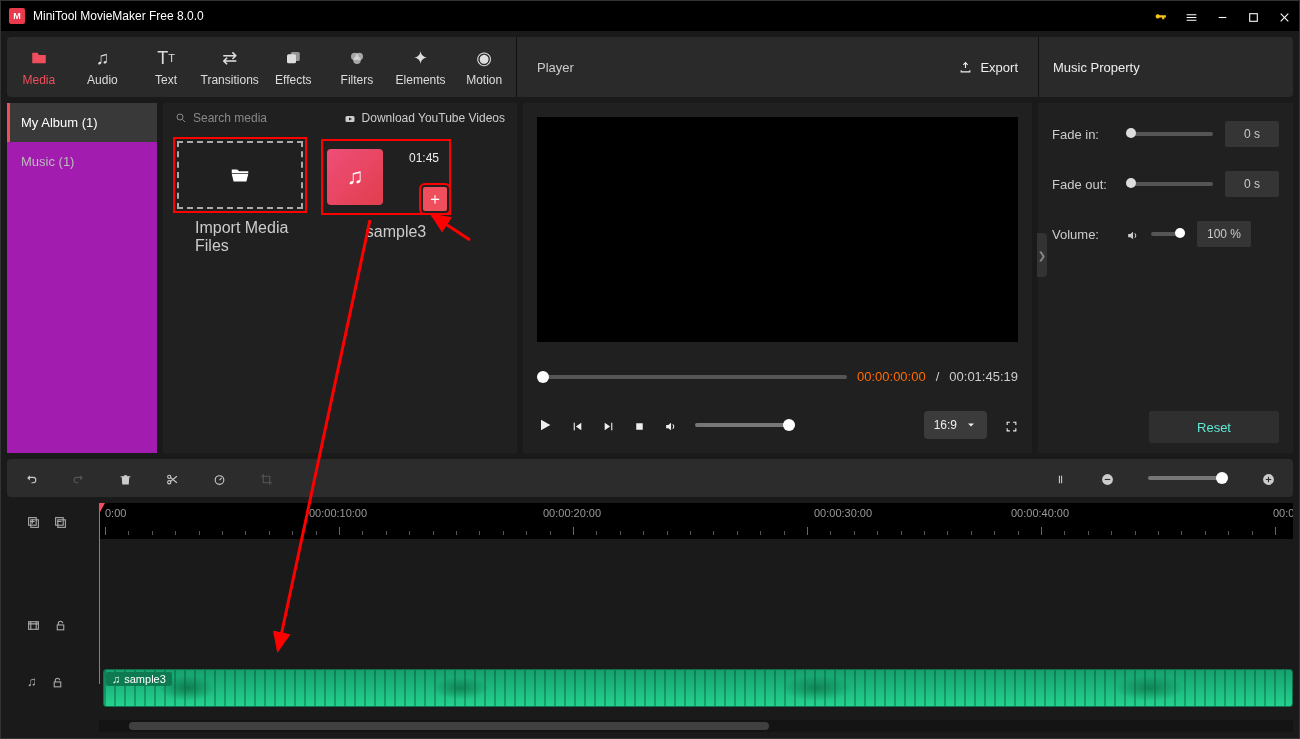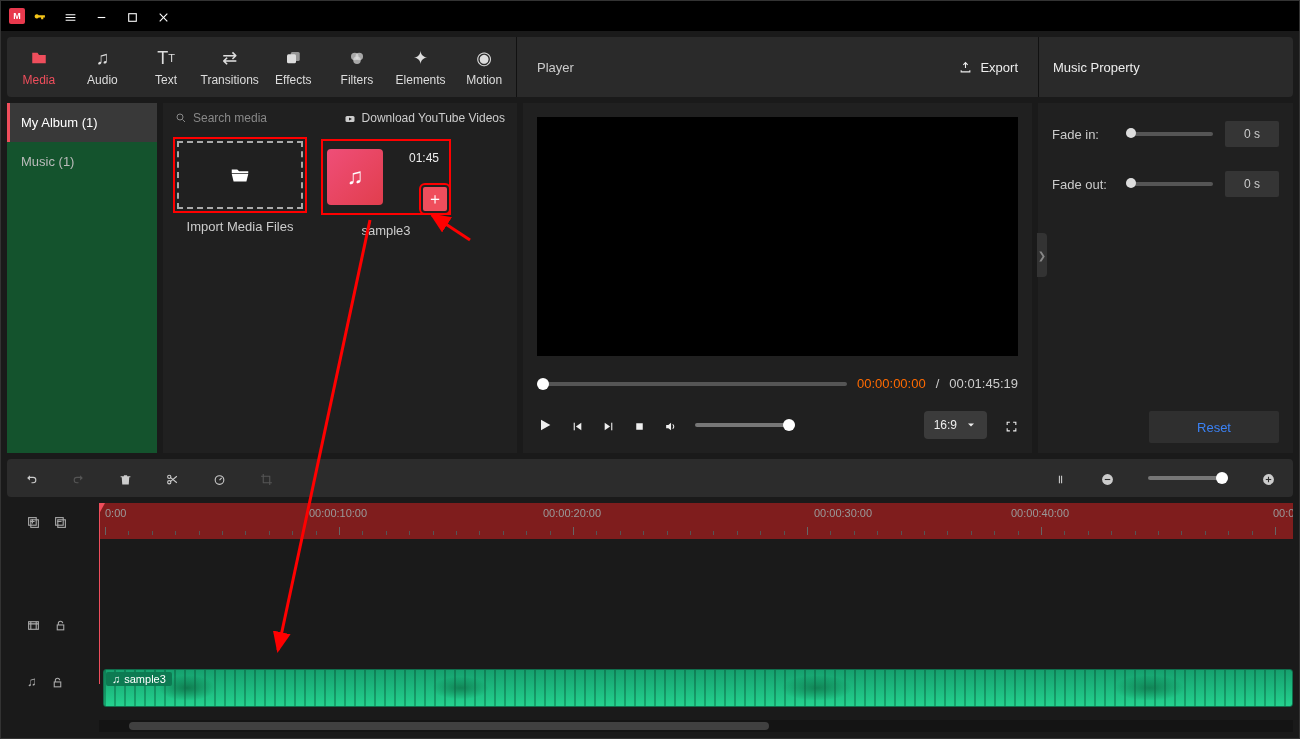--- a/index.html
+++ b/index.html
@@ -20,75 +20,75 @@
   .tab { flex: 1; display: flex; flex-direction: column; align-items: center; justify-content: center; cursor: pointer; color: #ddd; gap: 4px; font-size: 12px; }
   .tab.active { color: #ef4e5c; }
   .tab .ico { font-size: 18px; height: 22px; display: flex; align-items: center; }
   .player-header { flex: 1; display: flex; align-items: center; justify-content: space-between; padding: 0 20px; color: #ccc; }
   .export-btn { display: flex; align-items: center; gap: 8px; cursor: pointer; color: #eee; }
   .prop-header { width: 255px; display: flex; align-items: center; padding: 0 14px; color: #eee; border-left: 1px solid #111; }
 
   
   .content { display: flex; height: 350px; padding: 0 6px; gap: 6px; }
 
-  .sidebar { width: 150px; background: #14532d; display: flex; flex-direction: column; }
+  .sidebar { width: 150px; background: #a21caf; display: flex; flex-direction: column; }
   .side-item { padding: 12px 14px; color: #bbb; font-size: 13px; cursor: pointer; }
   .side-item.active { background: #393939; color: #fff; border-left: 3px solid #ef4e5c; padding-left: 11px; }
 
   .media-zone { width: 354px; background: #202020; display: flex; flex-direction: column; }
   .media-top { display: flex; align-items: center; justify-content: space-between; padding: 8px 12px; color: #999; font-size: 12px; }
   .search { display: flex; align-items: center; gap: 6px; color: #888; }
   .dl-yt { display: flex; align-items: flex-end; gap: 6px; color: #ccc; cursor: pointer; font-size: 12px; }
   .media-grid { display: flex; gap: 16px; padding: 8px 12px; }
   .media-cell { width: 130px; display: flex; flex-direction: column; align-items: center; gap: 10px; }
   .import-box { width: 126px; height: 68px; border: 2px dashed #aaa; outline: 2px solid #f00; outline-offset: 2px; display: flex; align-items: center; justify-content: center; font-size: 22px; color: #fff; cursor: pointer; }
   .media-thumb-wrap { width: 126px; height: 72px; outline: 2px solid #f00; display: flex; align-items: center; padding-left: 4px; gap: 10px; position: relative; }
   .music-thumb { width: 56px; height: 56px; background: linear-gradient(135deg, #ef4e78, #e13e4d); border-radius: 4px; display: flex; align-items: center; justify-content: center; color: #fff; font-size: 22px; }
   .dur { color: #eee; font-size: 12px; position: absolute; top: 10px; right: 10px; }
   .plus-btn { position: absolute; bottom: 2px; right: 2px; width: 24px; height: 24px; background: #ef4e5c; outline: 2px solid #f00; outline-offset: 2px; display: flex; align-items: center; justify-content: center; color: #fff; font-size: 16px; cursor: pointer; border-radius: 2px; }
-  .media-label { color: #ccc; font-size: 13px; }
-
-  .player-panel { flex: 1; background: #202020; display: flex; flex-direction: column; padding: 14px; gap: 20px; }
+  .media-label { color: #ccc; font-size: 16px; margin-left: 20px; }
+
+  .player-panel { flex: 1; background: #202020; display: flex; flex-direction: column; padding: 14px; gap: 27px; }
   .preview { flex: 1; background: #000; }
   .seek { display: flex; align-items: center; gap: 10px; }
   .seek-bar { flex: 1; height: 4px; background: #555; position: relative; border-radius: 2px; }
   .seek-dot { position: absolute; left: 0; top: -4px; width: 12px; height: 12px; border-radius: 50%; background: #fff; }
   .time-cur { color: #ff6a00; font-size: 13px; }
   .time-total { color: #ccc; font-size: 13px; }
   .controls { display: flex; align-items: center; gap: 18px; color: #eee; }
   .controls .spacer { flex: 1; }
   .vol-bar { width: 100px; height: 4px; background: #777; position: relative; border-radius: 2px; }
   .vol-dot { position: absolute; right: 0; top: -4px; width: 12px; height: 12px; border-radius: 50%; background: #fff; }
   .aspect { background: #3b3b3b; height: 28px; padding: 0 10px; display: flex; align-items: center; gap: 8px; border-radius: 4px; cursor: pointer; font-size: 12px;}
   .fs-icon { cursor: pointer; }
 
   .props { width: 255px; background: #202020; display: flex; flex-direction: column; padding: 18px 14px 10px; gap: 24px; position: relative; }
   .prop-row { display: flex; align-items: center; gap: 12px; color: #ccc; font-size: 13px; }
   .prop-row .lbl { width: 62px; }
   .mini-slider { flex:1; height: 4px; background: #555; position: relative; border-radius: 2px; cursor:pointer; }
   .mini-dot { position: absolute; left: 0; top: -4px; width: 10px; height: 10px; border-radius: 50%; background: #ddd; }
   .mini-dot.full { left: auto; right: 0; background:#fff; }
   .val-box { width: 54px; height: 26px; background: #353535; display: flex; align-items: center; justify-content: center; font-size: 12px; border-radius: 2px; }
-  .reset-btn { margin-top: auto; align-self: flex-end; width: 130px; height: 32px; background: #2f2f2f; color: #3b82f6; display: flex; align-items: center; justify-content: center; cursor: pointer; border-radius: 2px; }
+  .reset-btn { margin-top: auto; align-self: flex-end; width: 130px; height: 32px; background: #2f2f2f; color: #5eead4; display: flex; align-items: center; justify-content: center; cursor: pointer; border-radius: 2px; }
   .props-tab { position:absolute; left:-1px; top:130px; width:10px; height:44px; background:#333; border-radius:0 4px 4px 0; display:flex; align-items:center; justify-content:center; color:#888; font-size:10px; cursor:pointer;}
 
   
   .tl-toolbar { height: 38px; background: #2c2c2c; margin: 6px; display: flex; align-items: center; padding: 0 18px; gap: 34px; color: #ccc; border-radius: 4px; }
   .tl-toolbar .dim { color: #555; }
   .tl-toolbar .spacer { flex: 1; }
   .zoom-bar { width: 80px; height: 4px; background: #777; position: relative; border-radius: 2px; }
   .zoom-dot { position: absolute; right: 0; top: -4px; width: 12px; height: 12px; border-radius: 50%; background: #fff; }
 
   
   .timeline { flex: 1; background: #1a1a1a; margin: 0 6px 6px; position: relative; display: flex; }
   .tl-left { width: 92px; display: flex; flex-direction: column; }
   .tl-left-row { flex: 1; display: flex; align-items: center; gap: 14px; padding-left: 20px; color: #aaa; }
   .tl-left-row.ruler { flex: 0 0 36px; }
   .tl-right { flex: 1; position: relative; overflow: hidden; }
-  .ruler-row { height: 36px; position: relative; background: #7f1d1d; }
+  .ruler-row { height: 36px; position: relative; background: #000000; }
   .playhead { position: absolute; left: 0; top: 0; bottom: 48px; width: 1px; background: #ef4e5c; z-index: 5; }
   .playhead::before { content:""; position:absolute; top:0; left:-5px; width:11px; height:10px; background:#ef4e5c; clip-path: polygon(0 0,100% 0,50% 100%); }
   .tick-major { position: absolute; top: 4px; font-size: 11px; color: #999; }
   .tick-line { position:absolute; bottom:4px; width:1px; height:8px; background:#666; }
   .tick-line.minor { height:4px; background:#555; }
   .track-row { height: 66px; position: relative; }
   .track-row.spacer-row { height: 52px; }
   .audio-clip { position: absolute; left: 4px; right: 0; top: 12px; height: 38px; background: linear-gradient(#16a06e,#24d28f); border: 1px solid #0f6e4c; border-radius: 3px; overflow: hidden; }
   .clip-tag { position: absolute; left: 2px; top: 2px; background: #0d7a52; color: #fff; font-size: 11px; padding: 1px 6px; border-radius: 2px; display: flex; align-items: center; gap: 4px; }
   .wave { position:absolute; inset:0; opacity:0.6;
@@ -107,20 +107,21 @@
 
   svg.icon { width: 1em; height: 1em; vertical-align: middle; }
 </style>
 </head>
 <body>
 
 <div class="window">
 
   <div class="titlebar">
     <div class="app-icon">M</div>
+    <div class="titlebar-text">MiniTool MovieMaker Free 8.0.0</div>
     <div class="titlebar-icons">
       <span class="key-icon">
         <svg class="icon" viewBox="0 0 24 24" fill="currentColor">
             <path d="M7 14a4 4 0 1 1 3.5-6H22v4h-3v3h-4v-3h-4.5A4 4 0 0 1 7 14z"></path>
           </svg>
       </span>
       <span>
         <svg class="icon" viewBox="0 0 24 24" fill="currentColor">
             <path d="M3 6h18v2H3zM3 11h18v2H3zM3 16h18v2H3z"></path>
           </svg>
@@ -304,20 +305,31 @@
             <div class="mini-dot"></div>
           </div>
         <div class="val-box">0 s</div>
       </div>
       <div class="prop-row">
         <span class="lbl">Fade out:</span>
         <div class="mini-slider">
             <div class="mini-dot"></div>
           </div>
         <div class="val-box">0 s</div>
+      </div>
+      <div class="prop-row">
+        <span class="lbl">Volume:</span>
+        <span><svg class="icon" viewBox="0 0 24 24" fill="currentColor">
+              <path d="M4 9h4l5-4v14l-5-4H4z"></path>
+              <path d="M16 8a5 5 0 0 1 0 8" fill="none" stroke="currentColor" stroke-width="2"></path>
+            </svg></span>
+        <div class="mini-slider" style="flex:0 0 34px">
+            <div class="mini-dot full"></div>
+          </div>
+        <div class="val-box">100 %</div>
       </div>
       <div class="reset-btn">Reset</div>
     </div>
   </div>
 
   <div class="tl-toolbar">
     <span><svg class="icon" viewBox="0 0 24 24" fill="currentColor">
           <path d="M9 14l-5-5 5-5v3h6a6 6 0 0 1 0 12h-3v-2h3a4 4 0 1 0 0-8H9v5z"></path>
         </svg></span>
     <span class="dim"><svg class="icon" viewBox="0 0 24 24" fill="currentColor">

